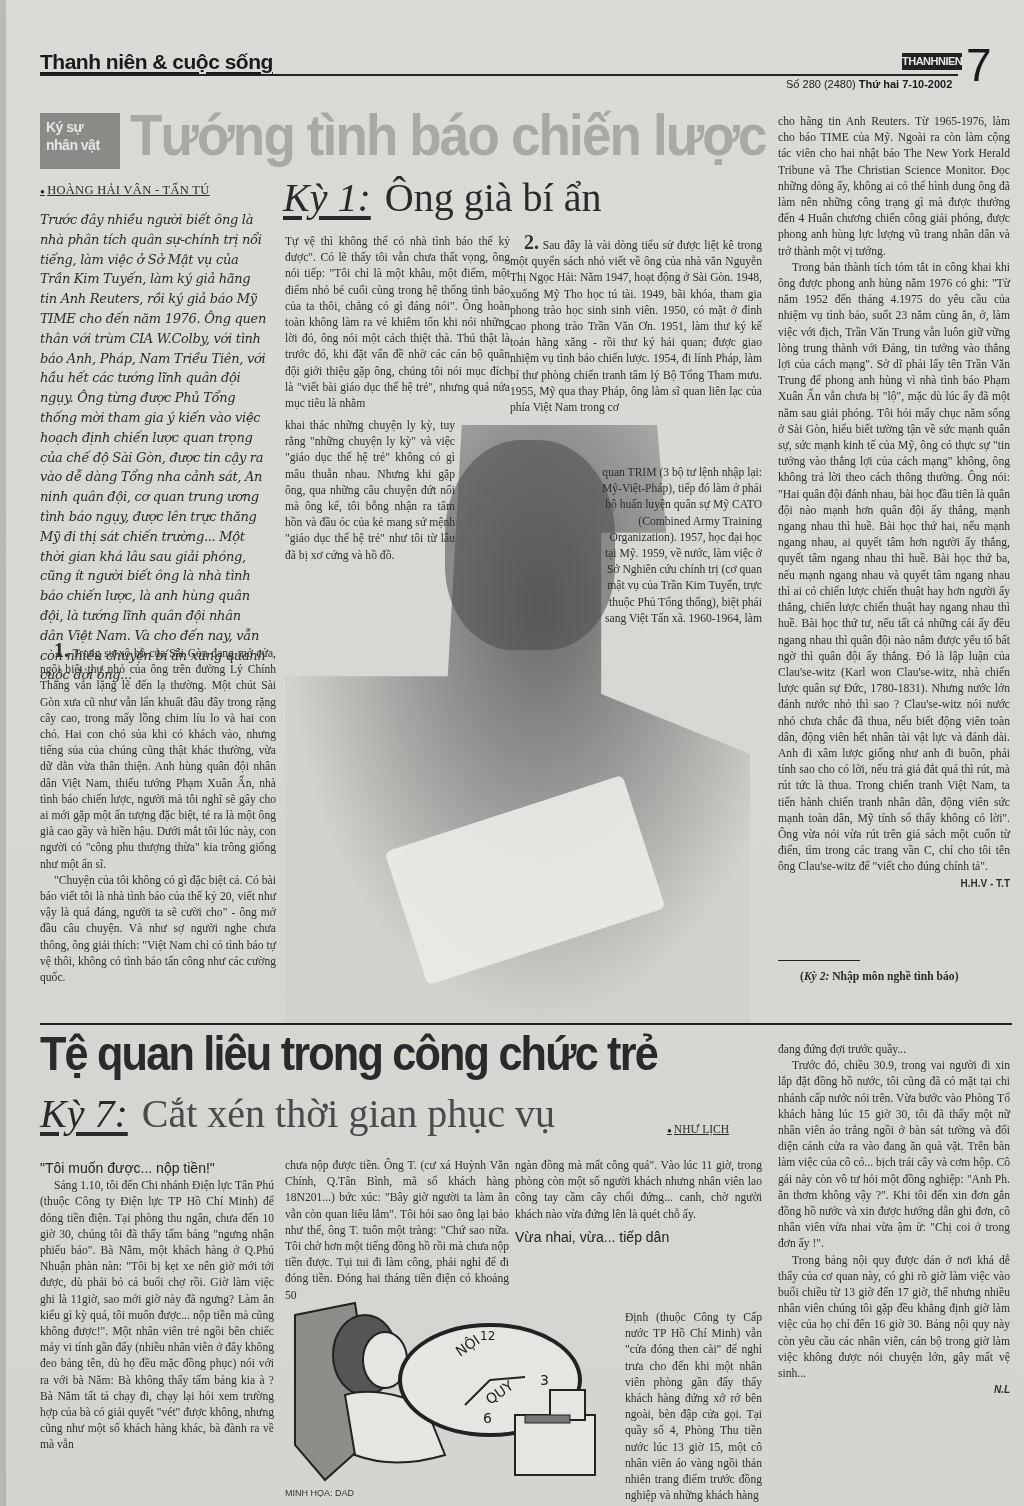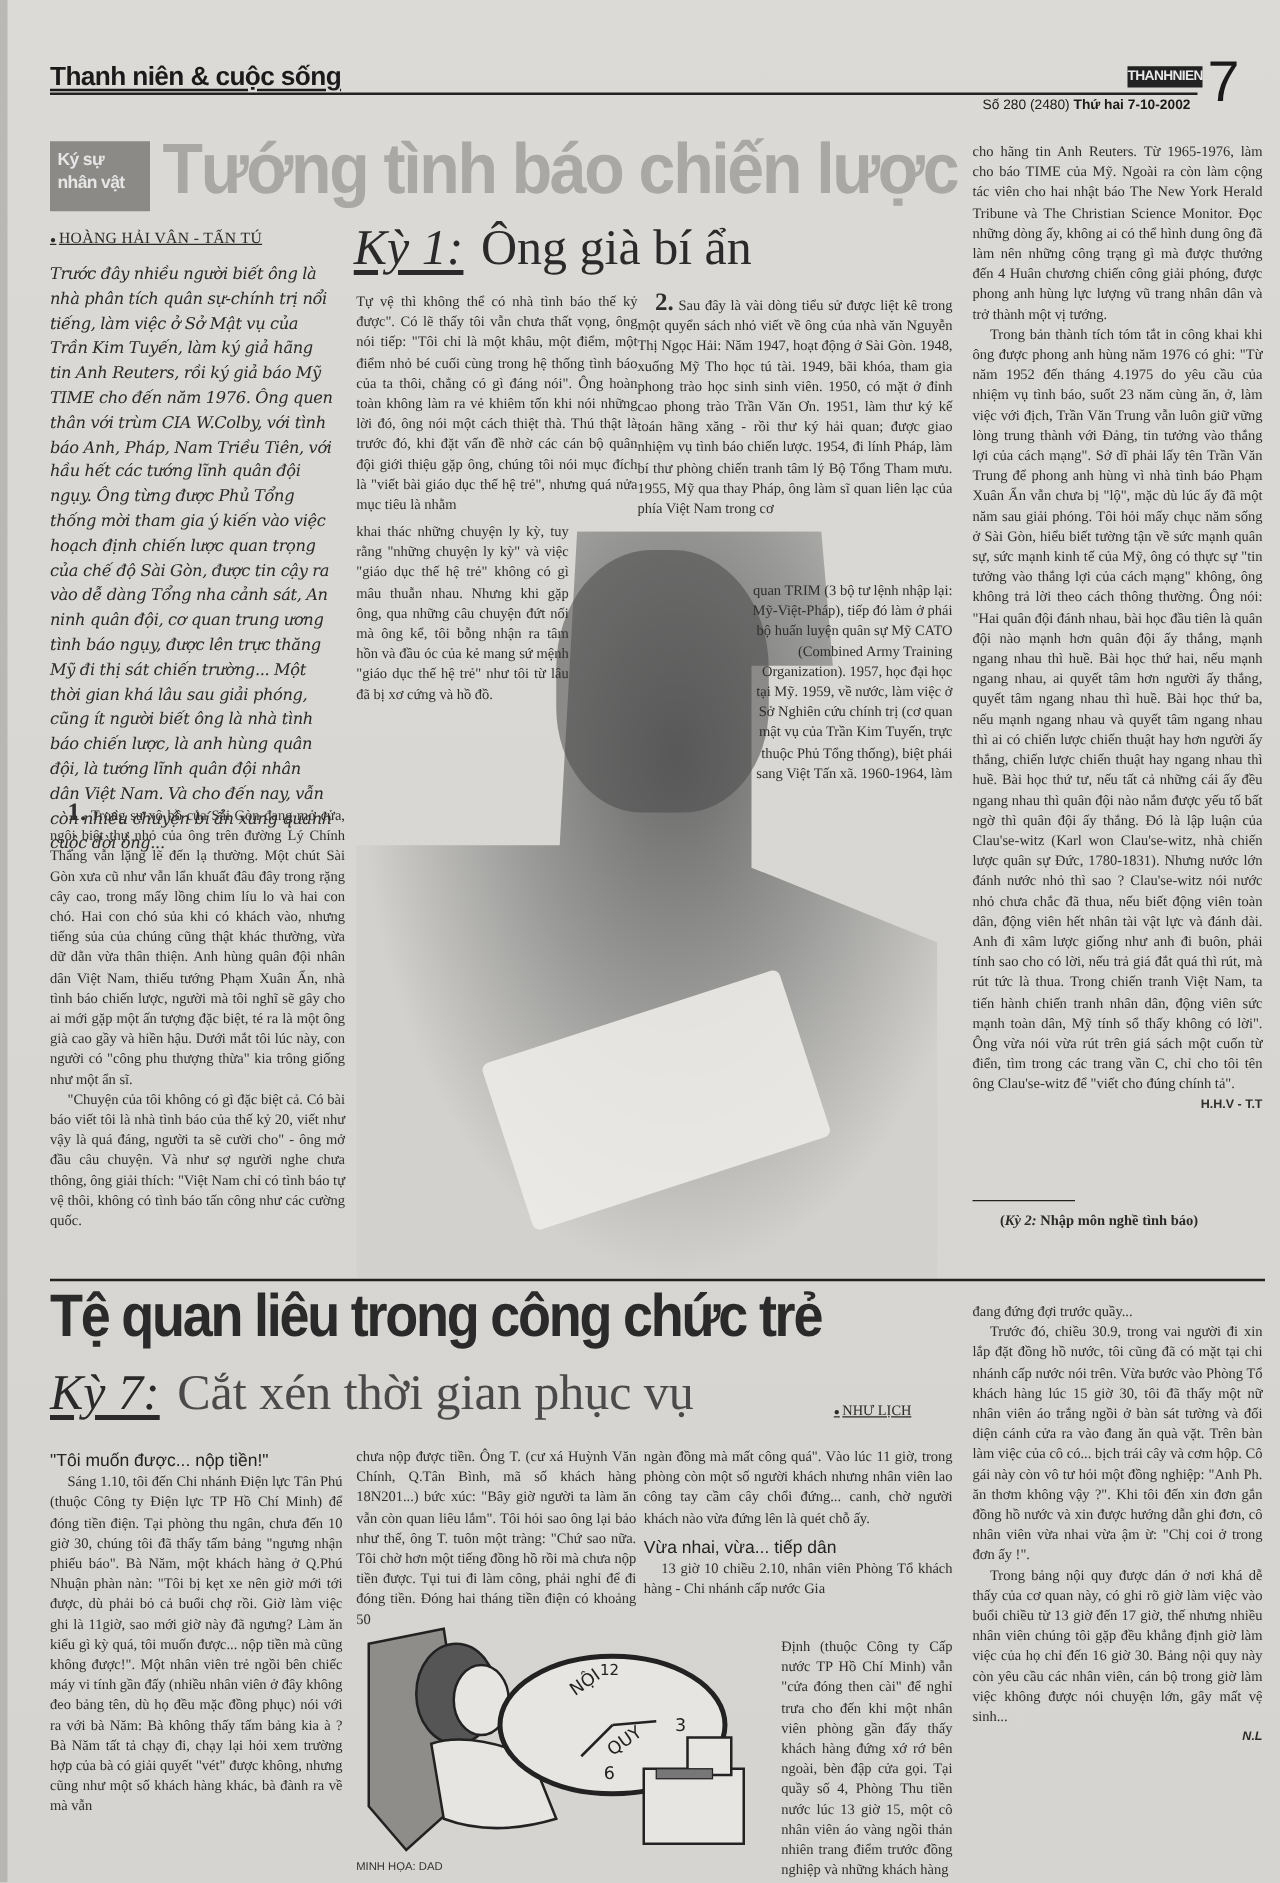--- a/index.html
+++ b/index.html
@@ -175,21 +175,20 @@
   <div class="col c5">
     <div class="subhead">"Tôi muốn được... nộp tiền!"</div>
     <p>Sáng 1.10, tôi đến Chi nhánh Điện lực Tân Phú (thuộc Công ty Điện lực TP Hồ Chí Minh) để đóng tiền điện. Tại phòng thu ngân, chưa đến 10 giờ 30, chúng tôi đã thấy tấm bảng "ngưng nhận phiếu báo". Bà Năm, một khách hàng ở Q.Phú Nhuận phàn nàn: "Tôi bị kẹt xe nên giờ mới tới được, dù phải bỏ cả buổi chợ rồi. Giờ làm việc ghi là 11giờ, sao mới giờ này đã ngưng? Làm ăn kiểu gì kỳ quá, tôi muốn được... nộp tiền mà cũng không được!". Một nhân viên trẻ ngồi bên chiếc máy vi tính gần đấy (nhiều nhân viên ở đây không đeo bảng tên, dù họ đều mặc đồng phục) nói với ra với bà Năm: Bà không thấy tấm bảng kia à ? Bà Năm tất tả chạy đi, chạy lại hỏi xem trường hợp của bà có giải quyết "vét" được không, nhưng cũng như một số khách hàng khác, bà đành ra về mà vẫn</p>
   </div>
   <div class="col c6">
     <p style="text-indent:0">chưa nộp được tiền. Ông T. (cư xá Huỳnh Văn Chính, Q.Tân Bình, mã số khách hàng 18N201...) bức xúc: "Bây giờ người ta làm ăn vẫn còn quan liêu lắm". Tôi hỏi sao ông lại bảo như thế, ông T. tuôn một tràng: "Chứ sao nữa. Tôi chờ hơn một tiếng đồng hồ rồi mà chưa nộp tiền được. Tụi tui đi làm công, phải nghỉ để đi đóng tiền. Đóng hai tháng tiền điện có khoảng 50</p>
   </div>
   <div class="col c7">
     <p style="text-indent:0">ngàn đồng mà mất công quá". Vào lúc 11 giờ, trong phòng còn một số người khách nhưng nhân viên lao công tay cầm cây chổi đứng... canh, chờ người khách nào vừa đứng lên là quét chỗ ấy.</p>
     <div class="subhead" style="margin-top:6px">Vừa nhai, vừa... tiếp dân</div>
-    <p>13 giờ 10 chiều 2.10, nhân viên Phòng Tổ khách hàng - Chi nhánh cấp nước Gia</p>
   </div>
   <div class="col c7b" style="left:625px;width:137px">
     <p style="text-indent:0">Định (thuộc Công ty Cấp nước TP Hồ Chí Minh) vẫn "cửa đóng then cài" để nghỉ trưa cho đến khi một nhân viên phòng gần đấy thấy khách hàng đứng xớ rớ bên ngoài, bèn đập cửa gọi. Tại quầy số 4, Phòng Thu tiền nước lúc 13 giờ 15, một cô nhân viên áo vàng ngồi thản nhiên trang điểm trước đồng nghiệp và những khách hàng</p>
   </div>
   <div class="col c8">
     <p style="text-indent:0">đang đứng đợi trước quầy...</p>
     <p>Trước đó, chiều 30.9, trong vai người đi xin lắp đặt đồng hồ nước, tôi cũng đã có mặt tại chi nhánh cấp nước nói trên. Vừa bước vào Phòng Tổ khách hàng lúc 15 giờ 30, tôi đã thấy một nữ nhân viên áo trắng ngồi ở bàn sát tường và đối diện cánh cửa ra vào đang ăn quà vặt. Trên bàn làm việc của cô có... bịch trái cây và cơm hộp. Cô gái này còn vô tư hỏi một đồng nghiệp: "Anh Ph. ăn thơm không vậy ?". Khi tôi đến xin đơn gắn đồng hồ nước và xin được hướng dẫn ghi đơn, cô nhân viên vừa nhai vừa ậm ừ: "Chị coi ở trong đơn ấy !".</p>
     <p>Trong bảng nội quy được dán ở nơi khá dễ thấy của cơ quan này, có ghi rõ giờ làm việc vào buổi chiều từ 13 giờ đến 17 giờ, thế nhưng nhiều nhân viên chúng tôi gặp đều khẳng định giờ làm việc của họ chỉ đến 16 giờ 30. Bảng nội quy này còn yêu cầu các nhân viên, cán bộ trong giờ làm việc không được nói chuyện lớn, gây mất vệ sinh...</p>
     <p class="sig">N.L</p>
   </div>

